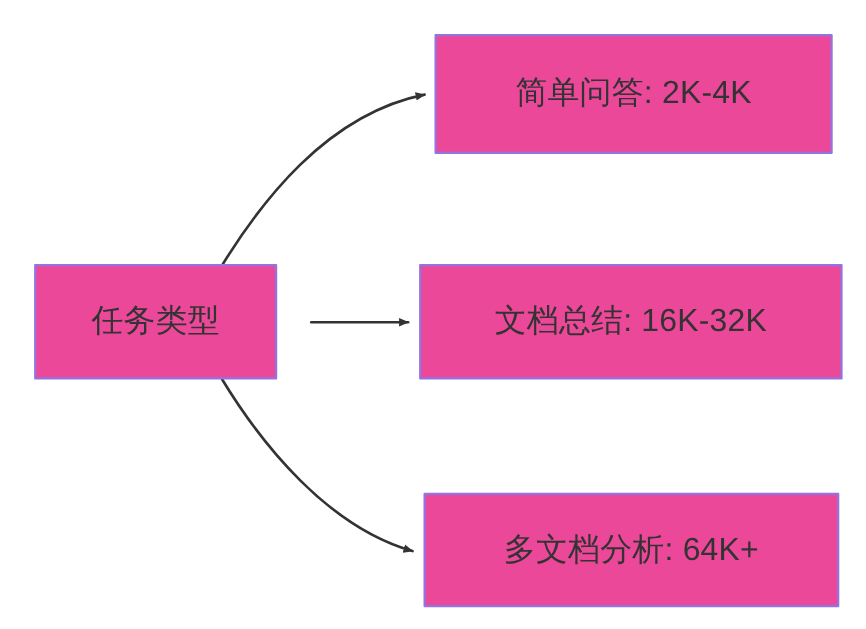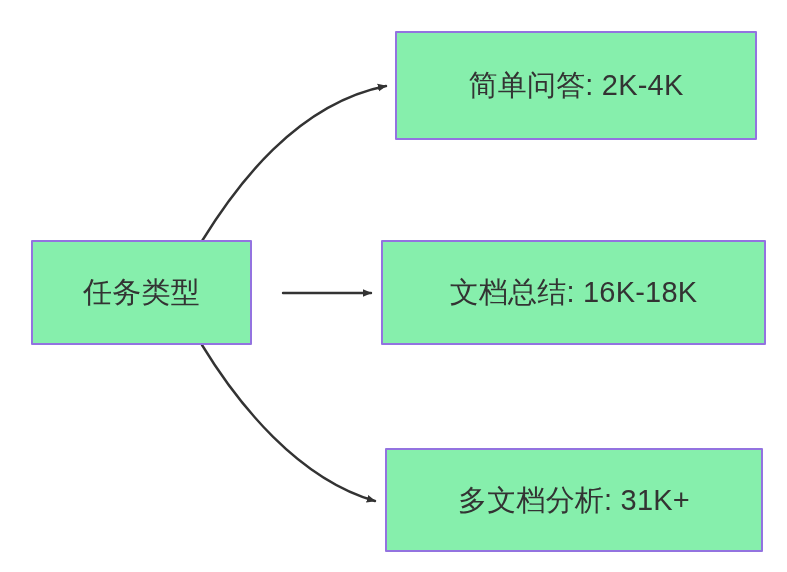--- a/index.html
+++ b/index.html
@@ -25,21 +25,21 @@
     position: absolute;
     left: 0;
     top: 0;
     width: 787px;
     height: 572px;
     pointer-events: none;
   }
   .node {
     position: absolute;
     box-sizing: border-box;
-    background: #86efac;
+    background: #ec4899;
     border: 2px solid #9373e0;
     border-radius: 1px;
     display: flex;
     align-items: center;
     justify-content: center;
   }
   .node-label {
     color: #333333;
     font-size: 29px;
     line-height: 1.2;
@@ -73,20 +73,20 @@
 
   <div class="node" id="node-root">
     <span class="node-label">任务类型</span>
   </div>
 
   <div class="node" id="node-simple-qa">
     <span class="node-label">简单问答: 2K-4K</span>
   </div>
 
   <div class="node" id="node-doc-summary">
-    <span class="node-label">文档总结: 16K-18K</span>
+    <span class="node-label">文档总结: 16K-32K</span>
   </div>
 
   <div class="node" id="node-multi-doc">
-    <span class="node-label">多文档分析: 31K+</span>
+    <span class="node-label">多文档分析: 64K+</span>
   </div>
 
 </div>
 
 </body></html>

